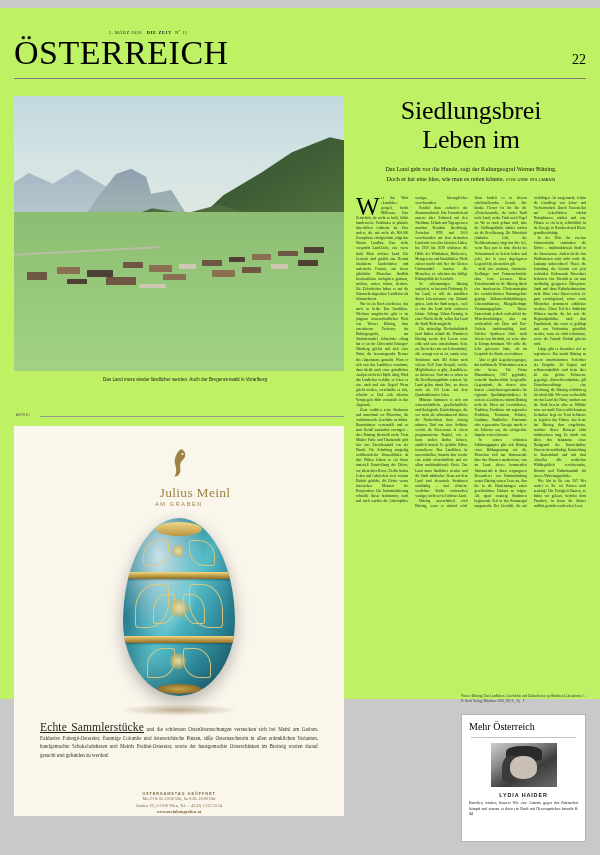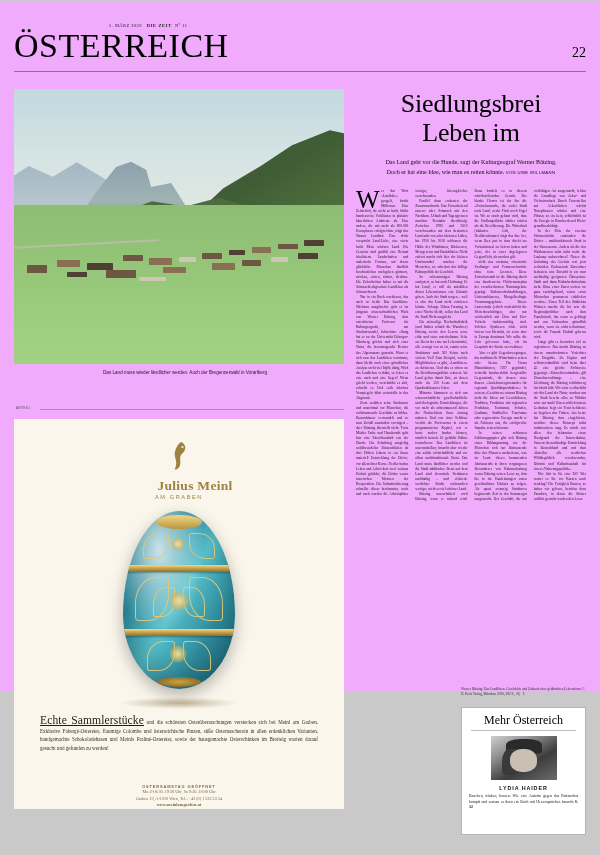--- a/index.html
+++ b/index.html
@@ -4,23 +4,23 @@
 <style>
   * { box-sizing: border-box; margin: 0; padding: 0; }
   body {
     width: 600px; height: 855px;
     background: #c9c9c9;
     font-family: "Liberation Serif", serif;
     overflow: hidden;
   }
   .page {
     position: absolute;
-    left: 0; top: 1px;
+    left: 0; top: 8px;
     width: 600px; height: 691px;
-    background: #f0abfc;
+    background: #bef264;
     padding: 14px 14px 10px 14px;
   }
 
   
   .masthead { position: relative; height: 62px; }
   .dateline {
     position: absolute; left: 95px; top: 8px;
     font-size: 4.4px; letter-spacing: .5px;
     color: #1a1a1a; white-space: nowrap;
   }
@@ -111,21 +111,21 @@
     width: 330px; height: 390px;
     background: #fbf6ec;
   }
   .ad-logo-moor {
     position: absolute; left: 50%; top: 22px; transform: translateX(-50%);
     width: 17px; height: 30px;
   }
   .ad-brand {
     position: absolute; left: 0; right: 0; top: 59px;
     text-align: center; font-size: 13.5px; letter-spacing: .3px;
-    color: #9d8343; font-weight: 700; margin-left: 32px;
+    color: #9d8343; font-weight: 400; margin-left: 32px;
   }
   .ad-sub {
     position: absolute; left: 0; right: 0; top: 75px;
     text-align: center; font-family: "Liberation Sans", sans-serif;
     font-size: 5.6px; letter-spacing: 1.6px; color: #9d8343;
   }
   .egg-wrap {
     position: absolute; left: 50%; top: 92px; transform: translateX(-50%);
     width: 130px; height: 196px;
   }
@@ -225,21 +225,21 @@
   }
 
   
   .morebox {
     position: absolute; left: 461px; top: 706px;
     width: 125px; height: 128px;
     border: .7px solid #b4b4b4;
     background: #fff; padding: 6px 7px;
   }
   .morebox-title {
-    text-align: center; font-size: 12px; line-height: 12px; color: #000;
+    font-size: 10px; line-height: 12px; color: #000;
   }
   .morebox-rule { margin: 4px 2px 5px 2px; border-top: .6px solid #c0c0c0; }
   .portrait {
     width: 66px; height: 44px; margin: 0 auto;
     background: linear-gradient(150deg,#cfcfcf 0%,#8f8f8f 30%,#3d3d3d 62%,#6b6b6b 100%);
     position: relative; overflow: hidden;
   }
   .portrait .hat {
     position: absolute; left: 24%; top: 6%; width: 54%; height: 34%;
     background: #2a2a2a; border-radius: 40% 40% 18% 18%;

